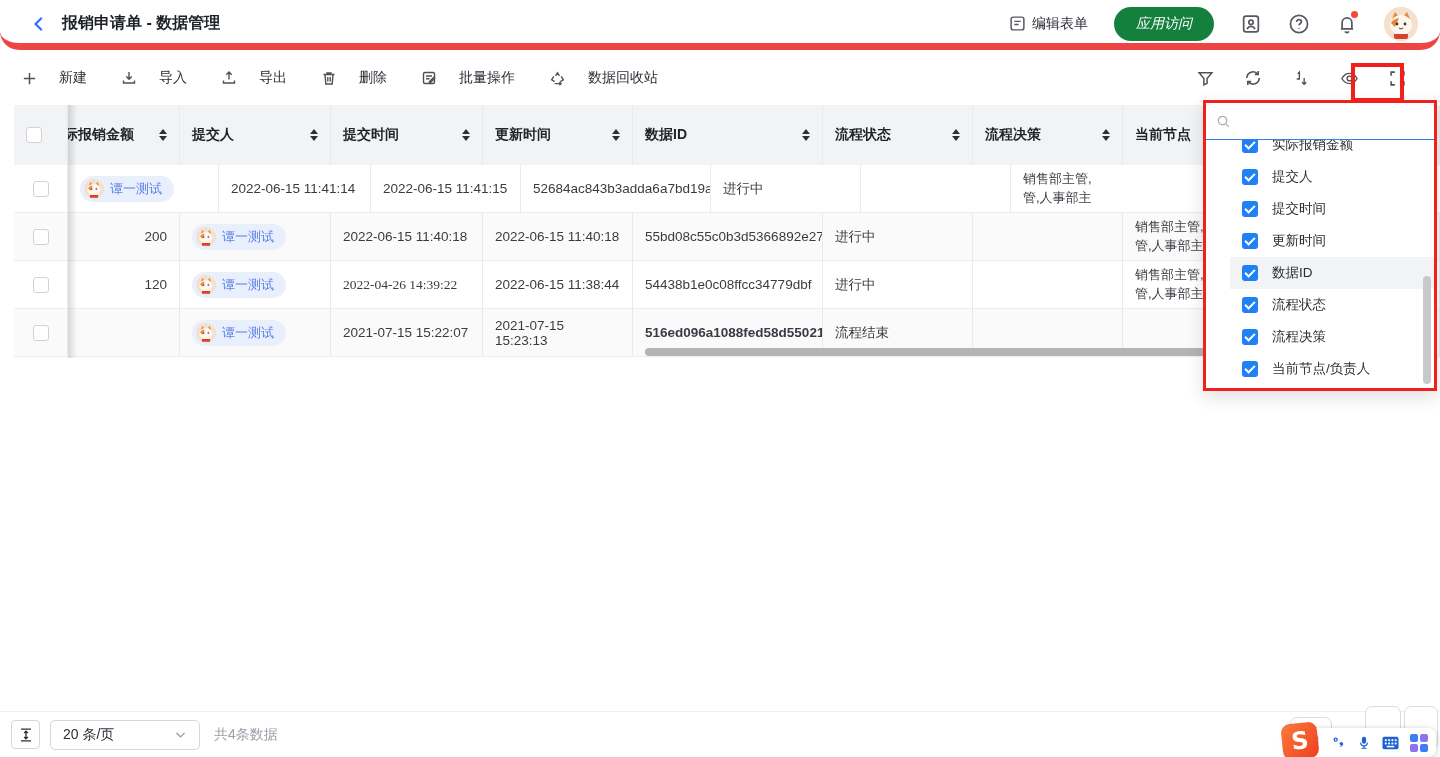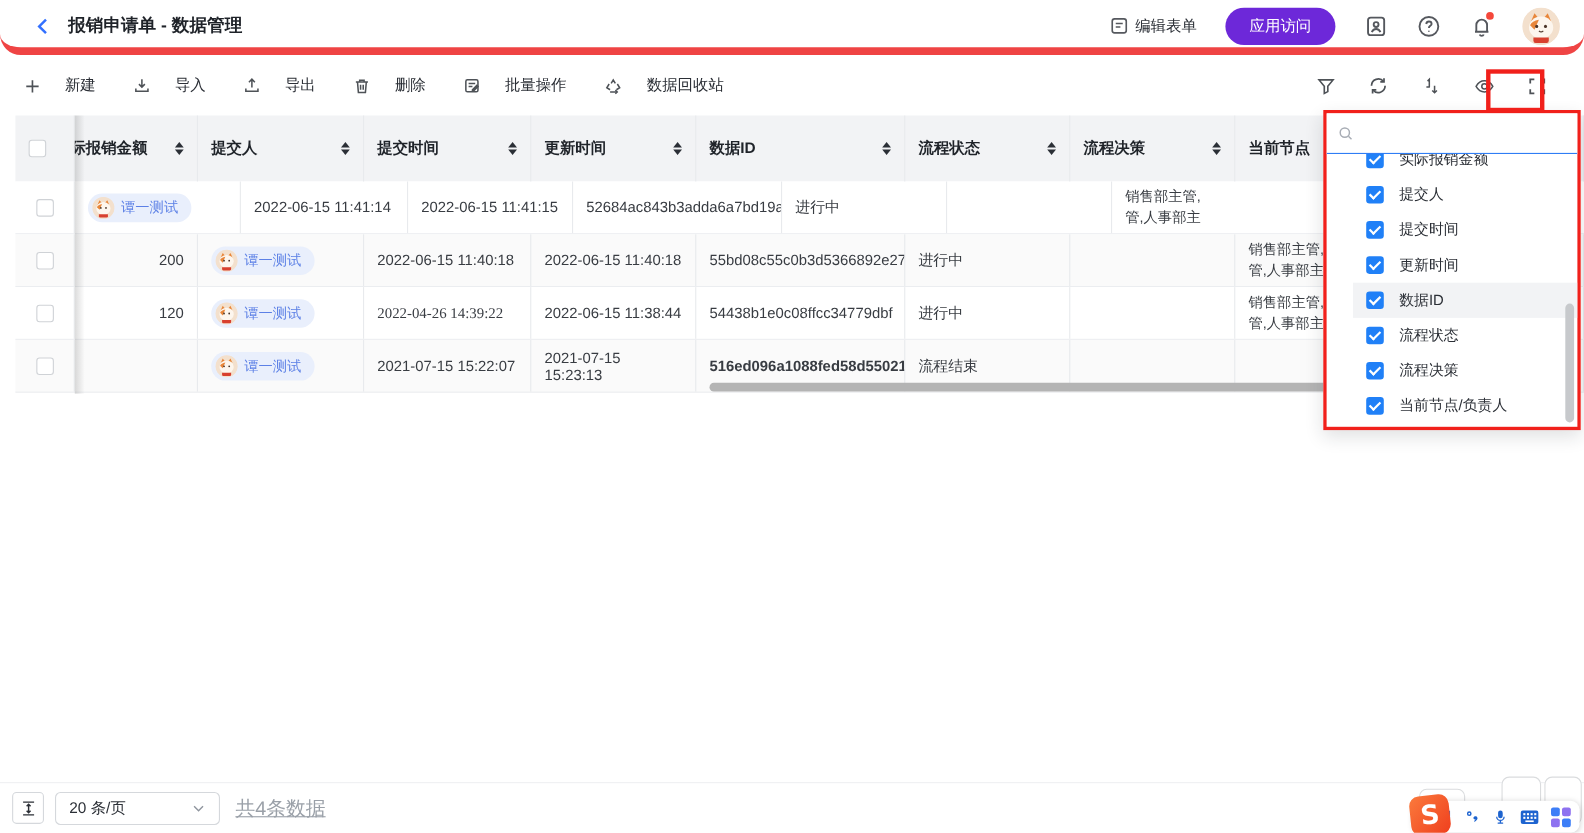--- a/index.html
+++ b/index.html
@@ -9,22 +9,22 @@
 
   
   .topbar { position:absolute; top:0; left:0; right:0; height:50px;
     border-bottom:7px solid #ef4444; display:flex; align-items:center;
     justify-content:space-between; padding:4px 22px 0 30px; background:#fff; z-index:10;border-radius:19px; }
   .topbar-left { display:flex; align-items:center; gap:12px; }
   .back-btn { width:20px; height:20px; color:#3370ff; cursor:pointer; display:flex; align-items:center; }
   .page-title { font-size:16px; font-weight:bold; color:#1f2329; }
   .topbar-right { display:flex; align-items:center; gap:26px; }
   .edit-form { display:flex; align-items:center; gap:6px; font-size:14px; color:#2b2f36; cursor:pointer; }
-  .pill-btn { background:#6d28d9; color:#fff; font-size:14px; border:none; border-radius:17px;
-    padding:8px 22px; cursor:pointer; }
+  .pill-btn { background:#15803d; color:#fff; font-size:14px; border:none; border-radius:17px;
+    padding:8px 22px; cursor:pointer;font-style:italic; }
   .tb-icon { width:22px; height:22px; color:#55585e; position:relative; cursor:pointer; }
   .bell-dot { position:absolute; top:-2px; right:0px; width:7px; height:7px; background:#f5483b; border-radius:50%; }
   .avatar { width:34px; height:34px; border-radius:50%; overflow:hidden; background:#f3e2d2; cursor:pointer; }
 
   
   .toolbar { position:absolute; top:51px; left:0; right:0; height:54px;
     display:flex; align-items:center; justify-content:space-between; padding:0 26px 0 22px; background:#fff; }
   .actions { display:flex; align-items:center; gap:34px; }
   .action { display:flex; align-items:center; gap:22px; font-size:14px; color:#2b2f36; cursor:pointer; }
   .action svg { color:#4e5257; }
@@ -79,21 +79,21 @@
 
   
   .footer { position:absolute; left:0; right:0; bottom:0; height:46px; border-top:1px solid #eff0f2;
     display:flex; align-items:center; padding:0 11px; background:#fff; }
   .rowheight-btn { width:29px; height:29px; border:1px solid #d5d8dc; border-radius:4px;
     display:flex; align-items:center; justify-content:center; color:#2b2f36; cursor:pointer; }
   .pagesize { margin-left:10px; width:150px; height:30px; border:1px solid #d5d8dc; border-radius:5px;
     display:flex; align-items:center; justify-content:space-between; padding:0 12px; font-size:14px;
     color:#2b2f36; cursor:pointer; }
   .pagesize svg { color:#8f959e; }
-  .total-count { margin-left:14px; font-size:18px; color:#9aa0a8;text-decoration:underline; }
+  .total-count { margin-left:14px; font-size:14px; color:#9aa0a8; }
 
   
   .pg-ghost { position:absolute; border:1px solid #dadcde; border-radius:7px; background:#fff; z-index:1; }
   .ime-bar { position:absolute; left:1285px; top:728px; width:151px; height:29px; background:#fff;
     border-radius:8px; box-shadow:0 1px 6px rgba(0,0,0,.22); z-index:3;
     display:flex; align-items:center; justify-content:flex-end; gap:11px; padding:0 8px 0 36px; }
   .sogou-logo { position:absolute; left:-3px; top:-5px; width:36px; height:36px; background:linear-gradient(135deg,#fb7a3c,#ef3f1e);
     border-radius:9px; transform:rotate(-6deg); display:flex; align-items:center; justify-content:center;
     color:#fff; font-weight:bold; font-size:24px; font-family:"DejaVu Sans",sans-serif; }
   .ime-zh { color:#1d63cf; font-weight:bold; font-size:16px; }

